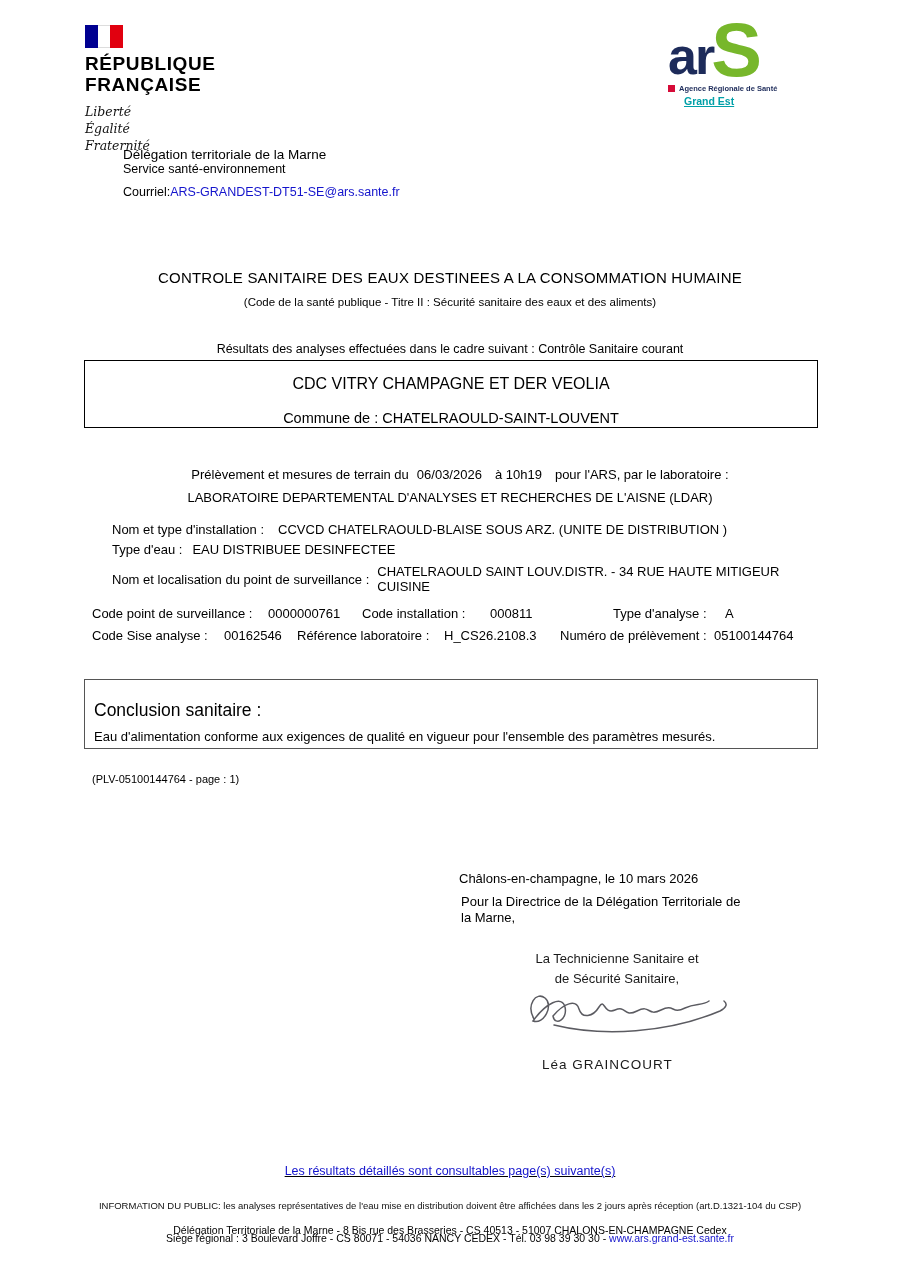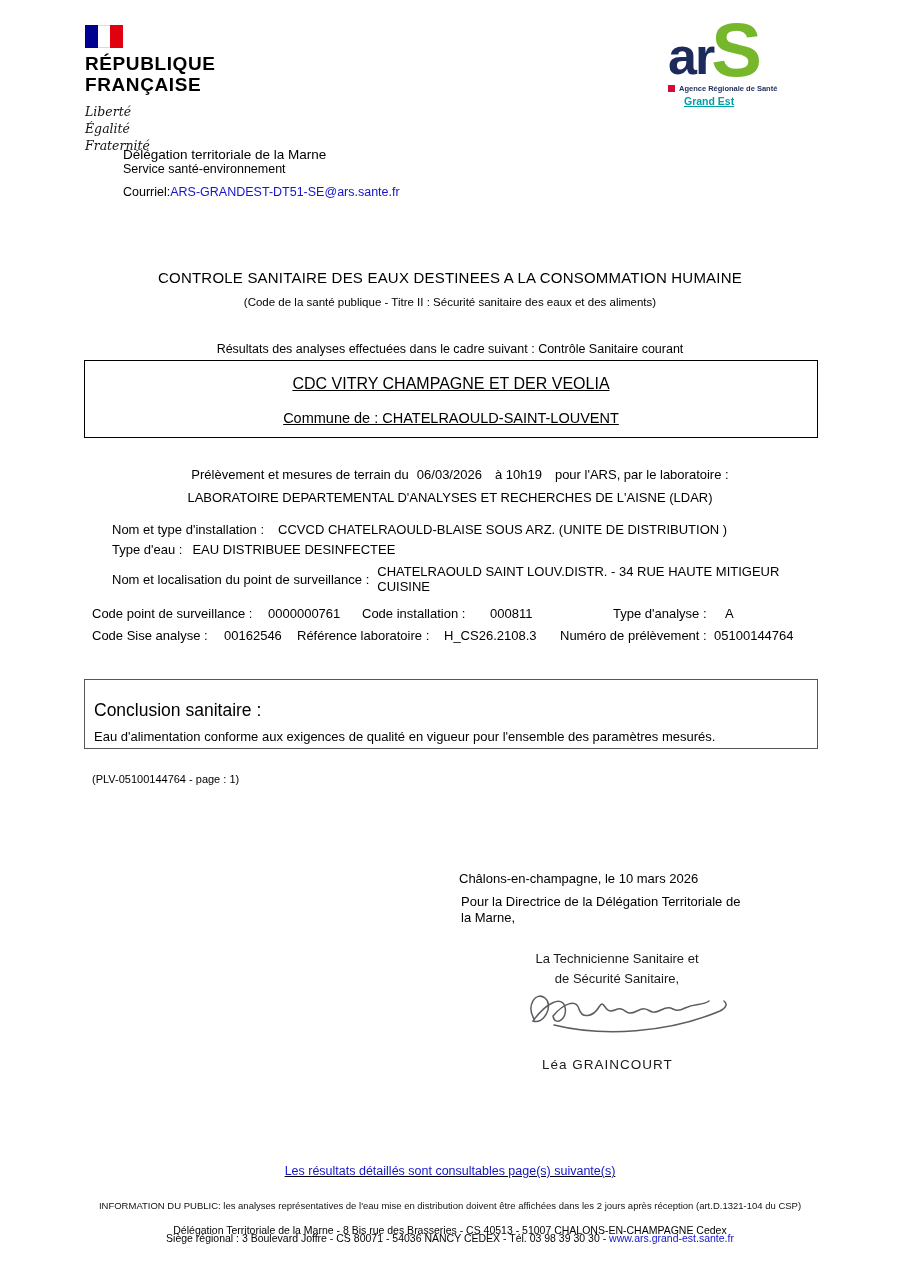--- a/index.html
+++ b/index.html
@@ -43,22 +43,22 @@
   .delegation-line2 { font-size: 12.5px; margin-bottom: 9px; }
   .delegation-line3 { font-size: 12.5px; }
 
   
   .main-title { top: 269px; font-size: 15px; letter-spacing: 0.2px; }
   .subtitle { top: 296px; font-size: 11.5px; }
   .context-line { top: 342px; font-size: 12.5px; }
 
   
   .network-box {
-    left: 84px; top: 360px; width: 734px; height: 78px;
-    border: 1.5px solid #000; text-align: center; text-decoration: underline;
+    left: 84px; top: 360px; width: 734px; height: 68px;
+    border: 1.5px solid #000; text-align: center;
   }
   .network-name { margin-top: 14px; font-size: 16px; }
   .network-commune { margin-top: 17px; font-size: 14.5px; }
 
   
   .sampling-line { top: 467px; font-size: 13px; }
   .sampling-line .gap-s { margin-left: 8px; }
   .sampling-line .gap-m { margin-left: 13px; }
   .lab-line { top: 490px; font-size: 13px; }
 

